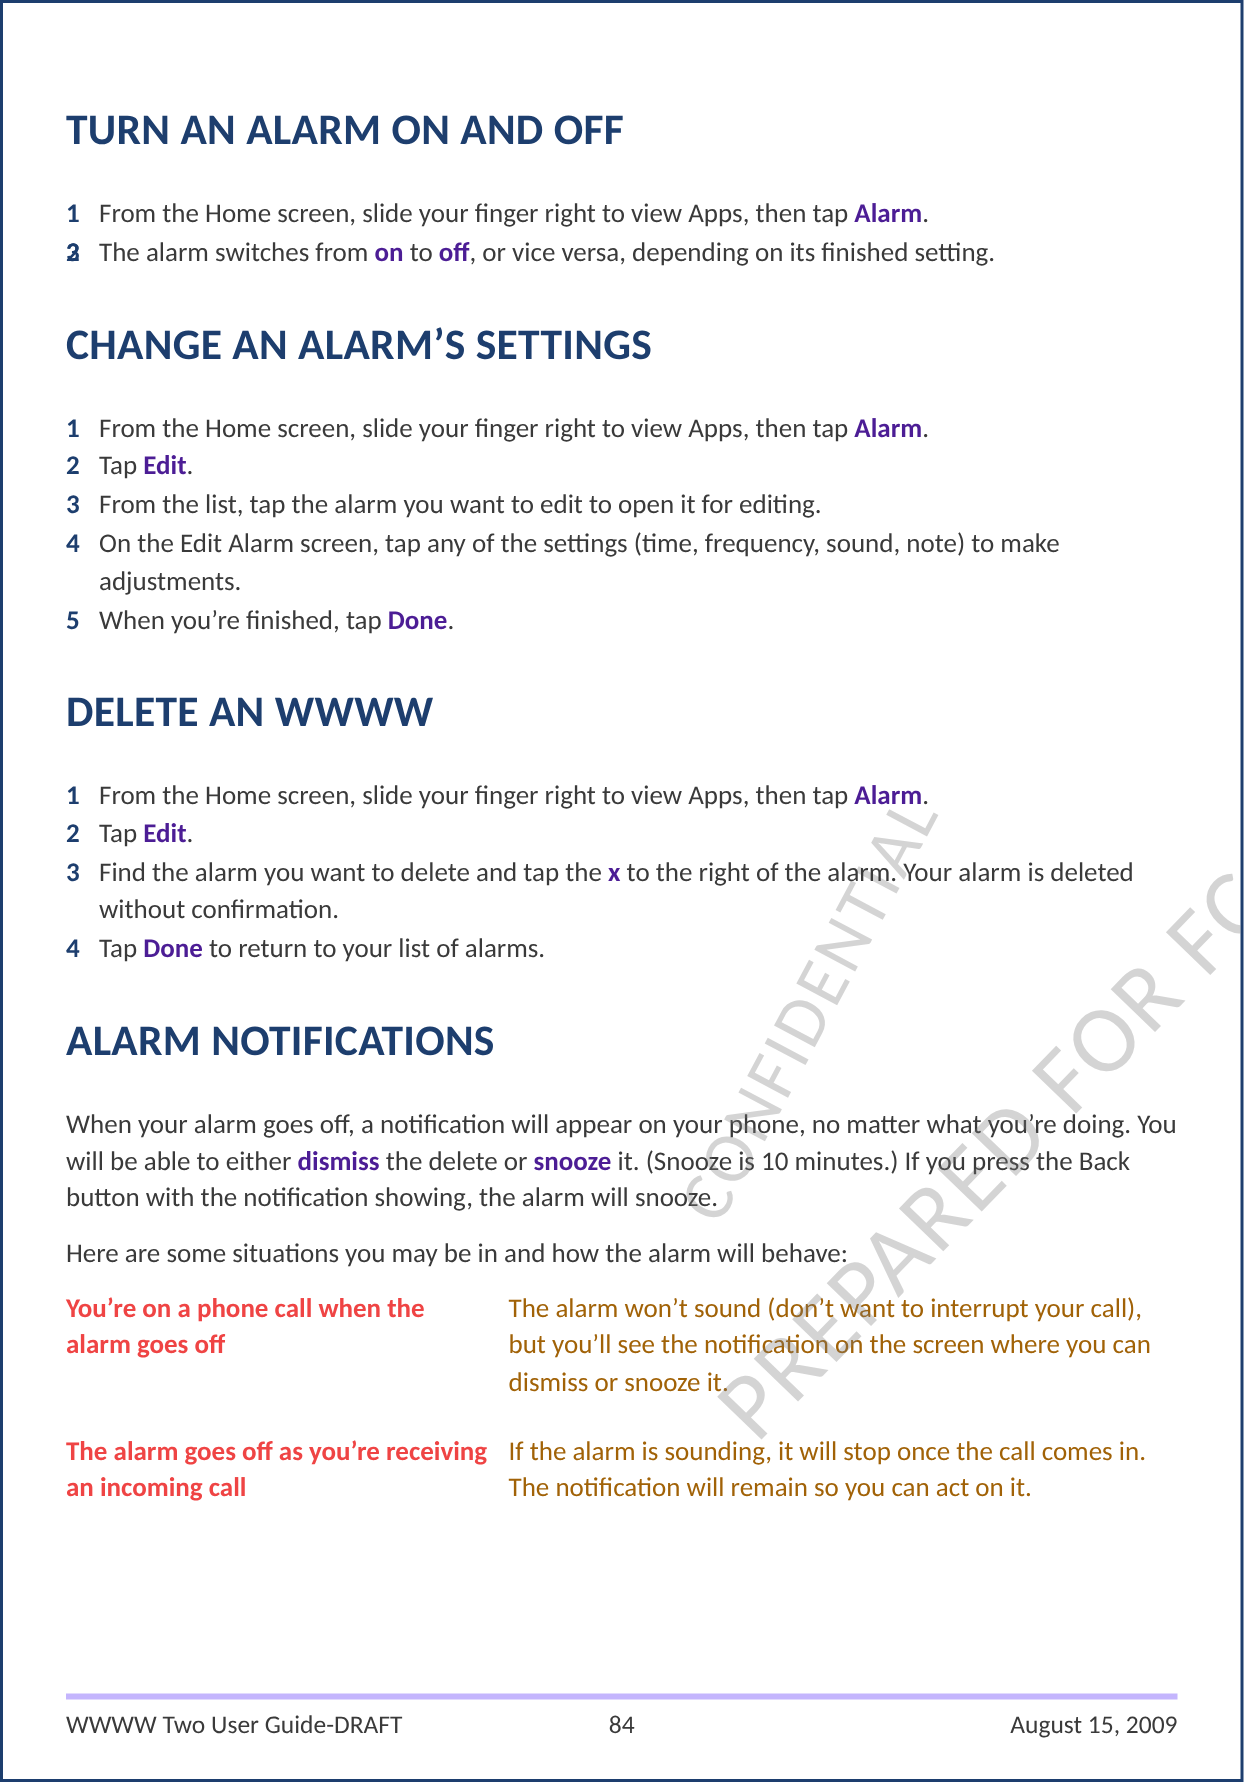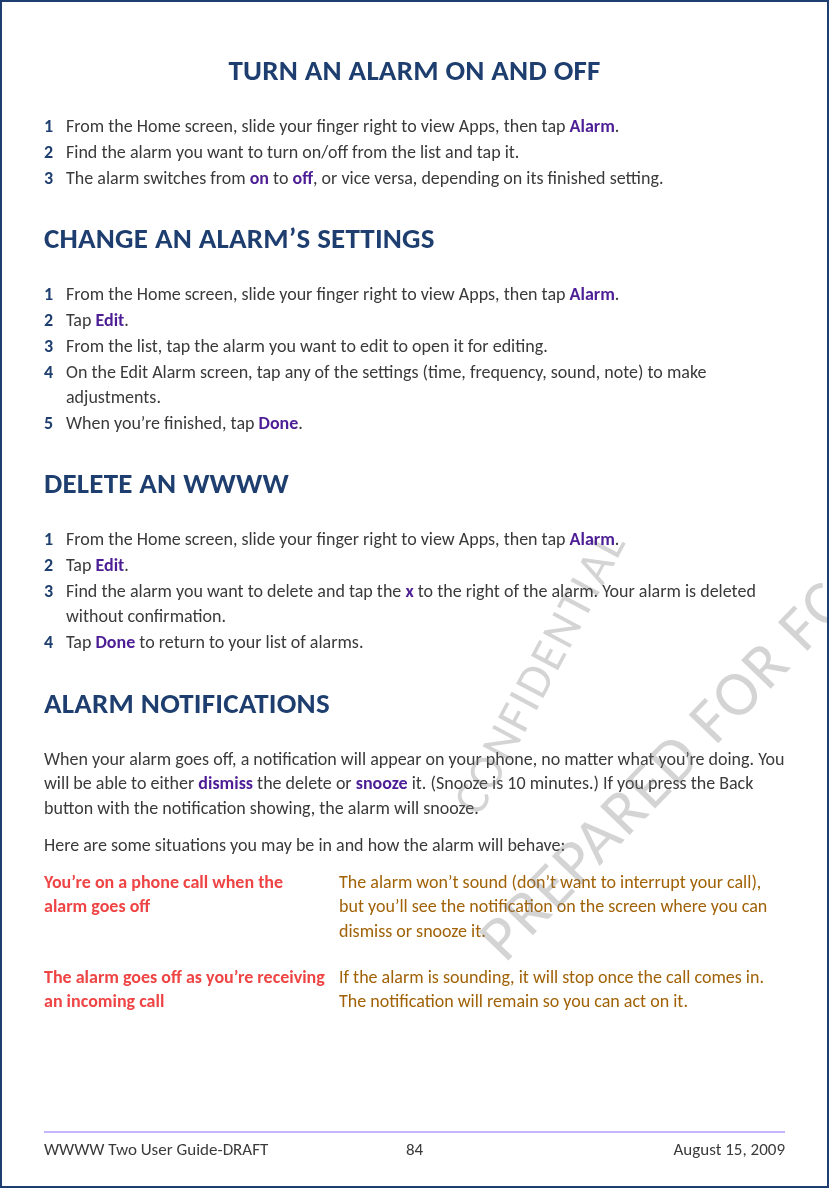--- a/index.html
+++ b/index.html
@@ -20,21 +20,21 @@
     overflow: hidden;
   }
   h1 {
     color: #1d3e6e;
     font-size: 29px;
     font-weight: bold;
     margin-top: 20px;
     margin-bottom: 26px;
     letter-spacing: 0.2px;
   }
-  h1.first { margin-top: 0; text-align: center; }
+  h1.first { margin-top: 16px; }
   ol {
     list-style: none;
     margin-bottom: 30px;
   }
   ol li {
     font-size: 18px;
     line-height: 1.38;
     color: #3a3a3a;
     padding-left: 22px;
     position: relative;
@@ -76,21 +76,21 @@
     flex: 1;
     font-size: 18px;
     line-height: 1.35;
     color: #a16207;
   }
   .footer {
     position: absolute;
     left: 42px;
     right: 42px;
     bottom: 26px;
-    border-top: 2px solid #c4b5fd;
+    border-top: 4px solid #c4b5fd;
     padding-top: 6px;
     display: flex;
     justify-content: space-between;
     font-size: 17px;
     color: #3a3a3a;
   }
   .footer .ctr {
     position: absolute;
     left: 50%;
     transform: translateX(-50%);
@@ -127,21 +127,20 @@
   <div class="wm wm2">CONFIDENTIAL</div>
 
   <h1 class="first">TURN AN ALARM ON AND OFF</h1>
   <ol>
     <li>
       <span class="num">1</span>
       <span>From the Home screen, slide your finger right to view Apps, then tap </span><span class="strong">Alarm</span><span>.</span>
     </li>
     <li>
       <span class="num">2</span>
-      <span>Find the alarm you want to turn on/off from the list and tap it.</span>
     </li>
     <li>
       <span class="num">3</span>
       <span>The alarm switches from </span><span class="strong">on</span><span> to </span><span class="strong">off</span><span>, or vice versa, depending on its finished setting.</span>
     </li>
   </ol>
 
   <h1>CHANGE AN ALARM’S SETTINGS</h1>
   <ol>
     <li>

